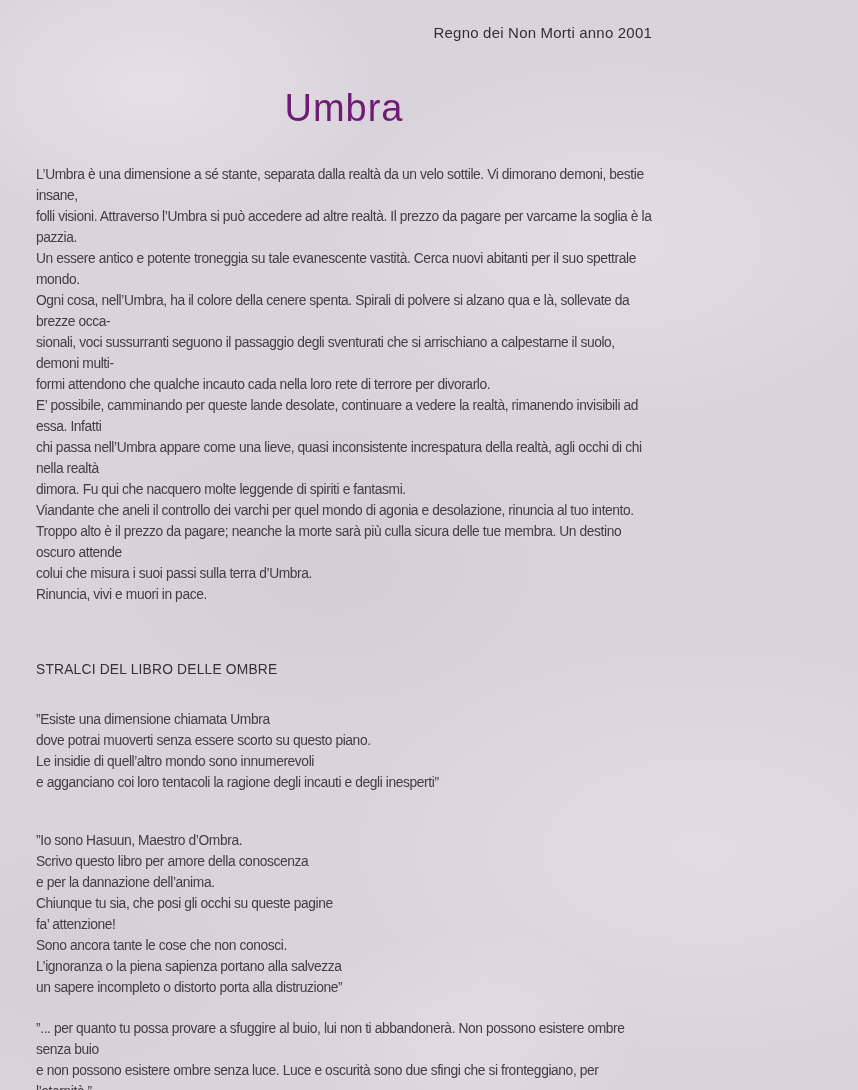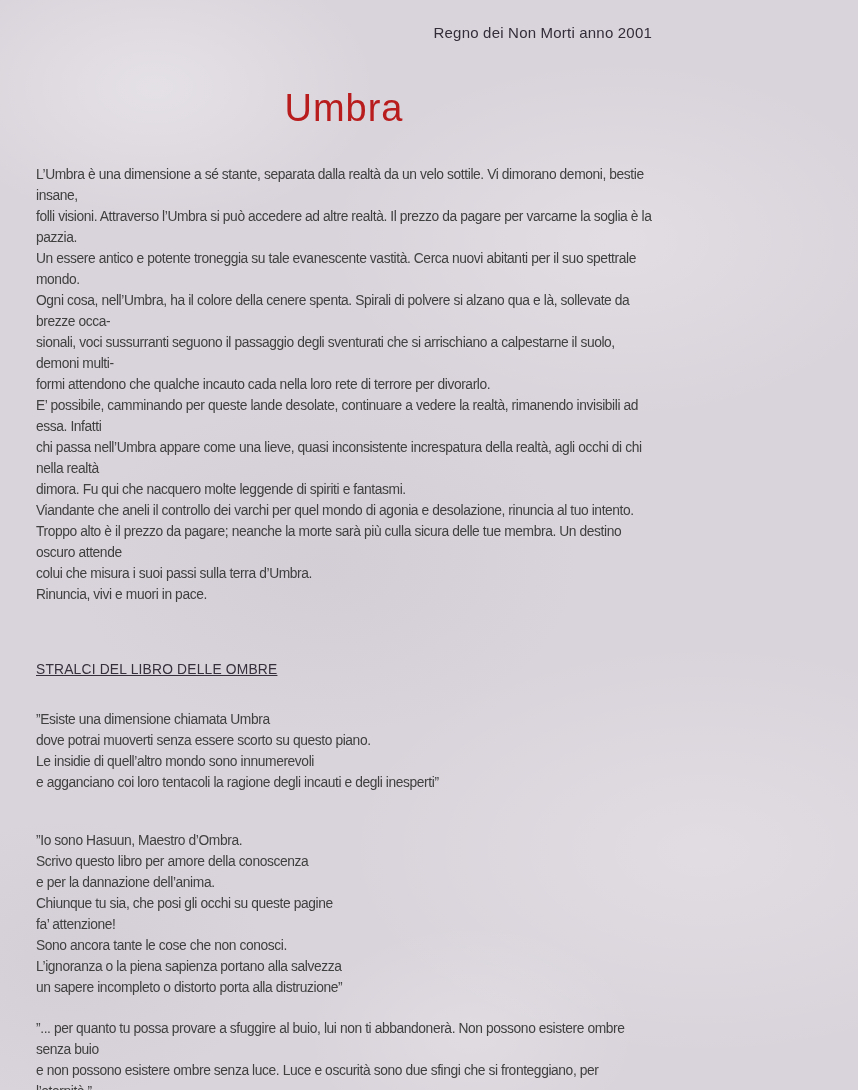--- a/index.html
+++ b/index.html
@@ -32,35 +32,34 @@
     font-size: 15px;
     letter-spacing: 0.2px;
     color: #332d39;
   }
   .title {
     margin-top: 46px;
     text-align: center;
     font-size: 38px;
     font-weight: normal;
     letter-spacing: 1px;
-    color: #b91c1c;
+    color: #701a75;
   }
   .body-text {
     font-size: 13.8px;
     line-height: 21px;
     letter-spacing: -0.4px;
     color: #404040;
   }
   .intro        { margin-top: 34px; }
   .section-heading {
     margin-top: 57px;
     font-size: 13.8px;
     letter-spacing: 0.2px;
     color: #352f3b;
-    text-decoration: underline;
   }
   .excerpt-1    { margin-top: 37px; }
   .excerpt-2    { margin-top: 32px; }
   .closing      { margin-top: 20px; }
   .signature {
     margin-top: 19px;
     text-align: center;
     font-size: 13.8px;
     letter-spacing: 0.2px;
   }

